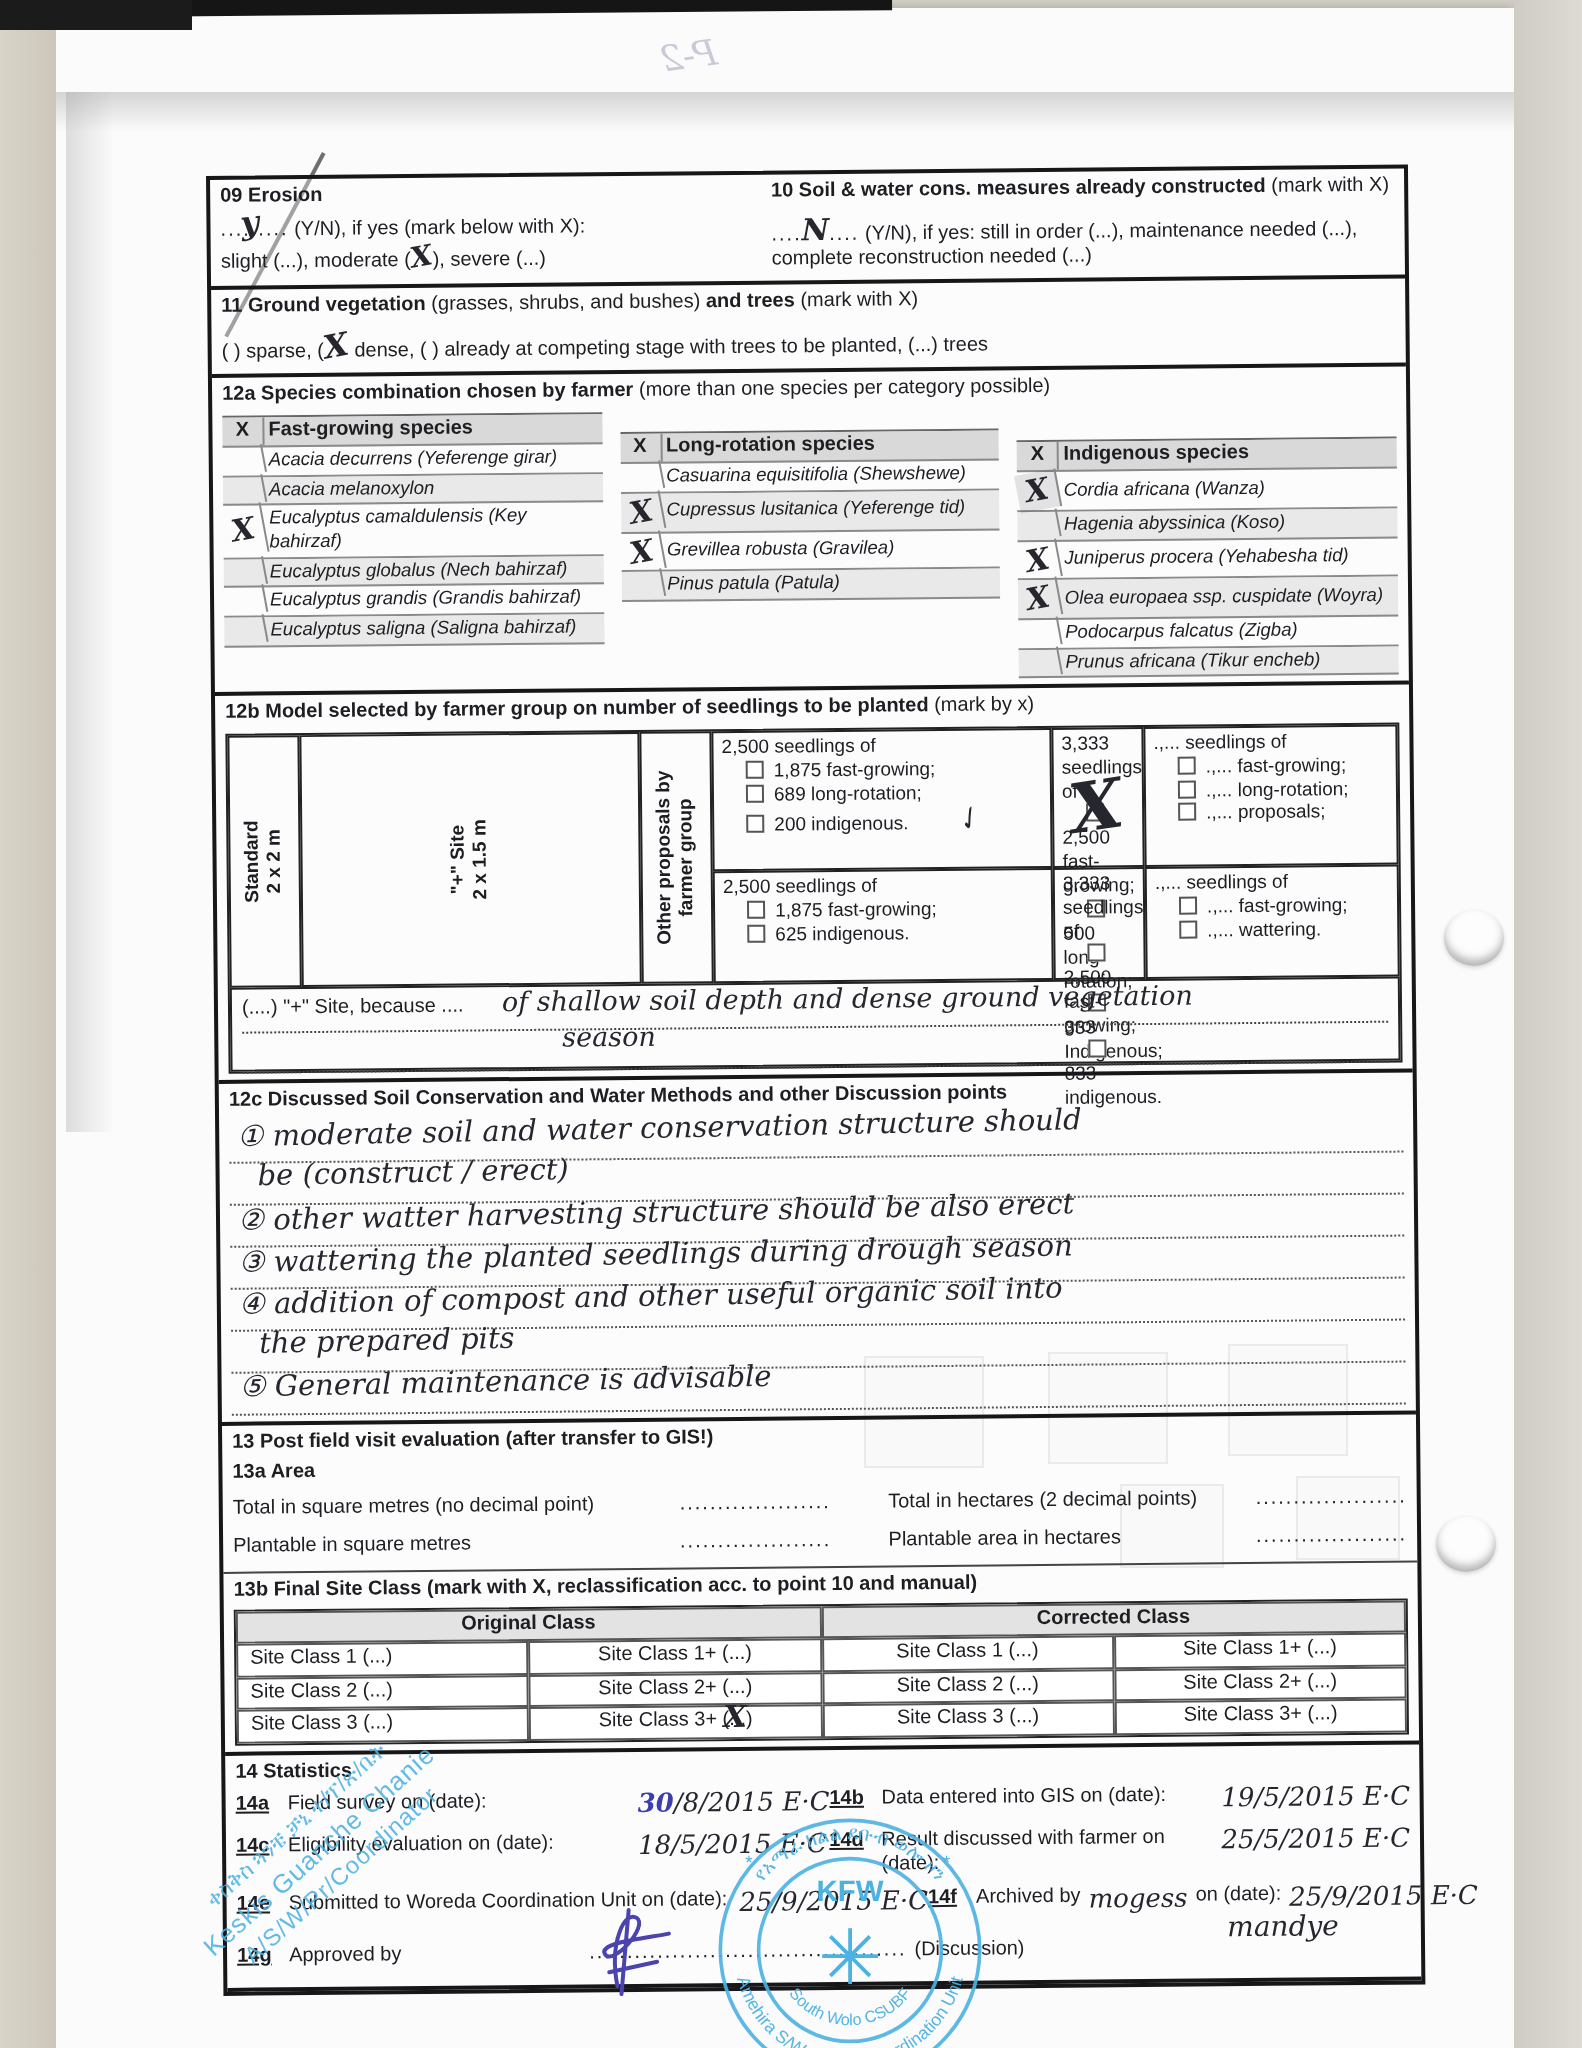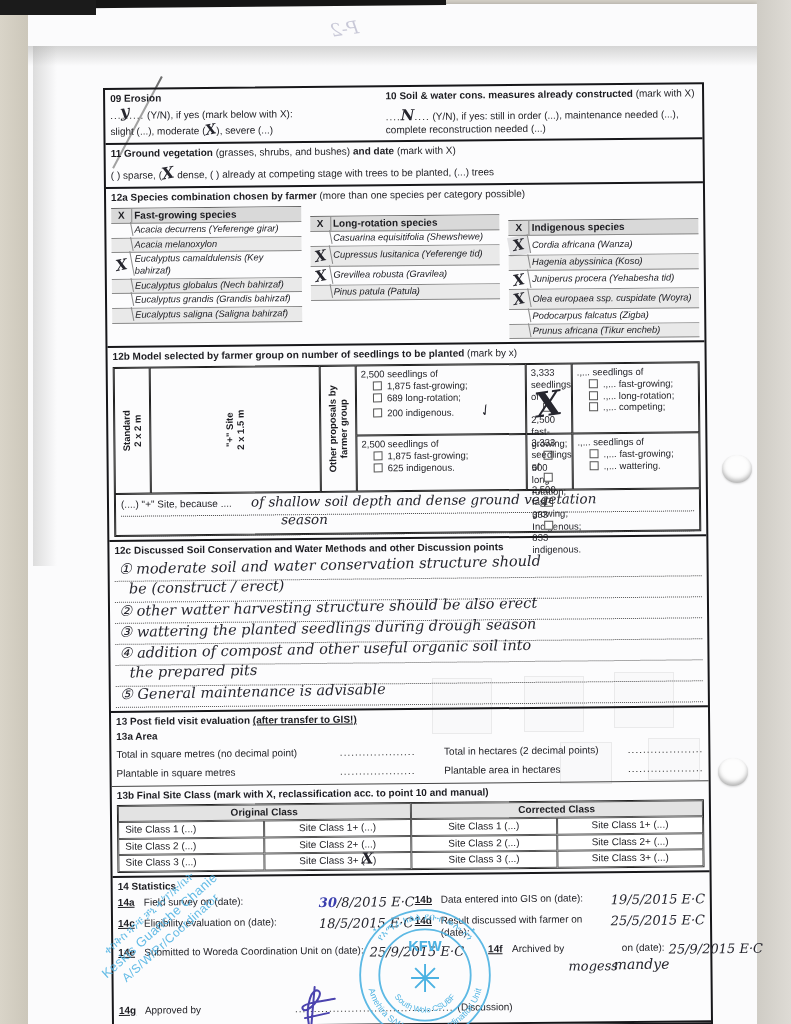--- a/index.html
+++ b/index.html
@@ -38,21 +38,21 @@
   .form{
     position:absolute;left:103px;top:88px;width:597px;
     transform:rotate(-0.55deg);transform-origin:0 0;
     border:2px solid #17171a;
     font-size:10px;line-height:1.25;
     background:rgba(255,255,255,.35);
   }
   .sec{border-bottom:2px solid #17171a;padding:3px 5px;position:relative;}
   .sec:last-child{border-bottom:none;}
   .b{font-weight:bold;}
-  .u{text-decoration:underline;}
+  .u{}
   .row0910{display:flex;padding:0;}
   .c09{width:46%;padding:3px 5px;}
   .c10{width:54%;padding:3px 5px;}
   .dots{letter-spacing:1px;color:#222;}
   
   .hw{font-family:"DejaVu Serif",serif;font-style:italic;color:#26262e;}
   .hwx{display:inline-block;font-family:"DejaVu Serif",serif;font-style:italic;
        font-weight:bold;transform:rotate(-10deg);font-size:14px;color:#26262e;}
   .hw-ans{position:absolute;font-size:16px;font-weight:bold;}
   .bluehw{color:#3b3fae;}
@@ -142,21 +142,21 @@
     <div class="c10">
       <div><span class="b">10 Soil &amp; water cons. measures already constructed </span><span>(mark with X)</span></div>
       <div style="position:relative;margin-top:3px;">
         <span class="dots">....</span><span class="hw" style="font-size:15px;font-weight:bold;">N</span><span class="dots">....</span><span> (Y/N), if yes: still in order (...), maintenance needed (...),</span>
       </div>
       <div>complete reconstruction needed (...)</div>
     </div>
   </div>
 
   <div class="sec">
-    <div><span class="b">11 Ground vegetation </span><span>(grasses, shrubs, and bushes) </span><span class="b">and date </span><span>(mark with X)</span></div>
+    <div><span class="b">11 Ground vegetation </span><span>(grasses, shrubs, and bushes) </span><span class="b">and trees </span><span>(mark with X)</span></div>
     <div style="margin-top:4px;">
       <span>(  ) sparse, (</span><span class="hwx" style="font-size:16px;">X</span><span> dense, (  ) already at competing stage with trees to be planted, (...) trees</span>
     </div>
   </div>
 
   <div class="sec">
     <div><span class="b">12a Species combination chosen by farmer </span><span>(more than one species per category possible)</span></div>
     <div class="sp-wrap">
 
       <div class="sp-col">
@@ -278,21 +278,21 @@
       <div class="mcell vlab">
         <div class="vlab-in">
             <div>Other proposals by</div>
             <div>farmer group</div>
           </div>
       </div>
       <div class="mcell">
         <div>.,... seedlings of</div>
         <div><span class="cb"></span><span>.,... fast-growing;</span></div>
         <div><span class="cb"></span><span>.,... long-rotation;</span></div>
-        <div><span class="cb"></span><span>.,... competing;</span></div>
+        <div><span class="cb"></span><span>.,... proposals;</span></div>
       </div>
       <div class="mcell">
         <div>2,500 seedlings of</div>
         <div><span class="cb"></span><span>1,875 fast-growing;</span></div>
         <div><span class="cb"></span><span>625 indigenous.</span></div>
       </div>
       <div class="mcell">
         <div>3,333 seedlings of</div>
         <div><span class="cb"></span><span>2,500 fast-growing;</span></div>
         <div><span class="cb"></span><span>833 indigenous.</span></div>
@@ -402,23 +402,23 @@
       <span class="hw st-hw" style="width:130px;">18/5/2015 E·C</span>
       <span class="st-code">14d</span>
       <span class="st-lab" style="width:170px;">Result discussed with farmer on (date):</span>
       <span class="hw st-hw">25/5/2015 E·C</span>
     </div>
 
     <div class="st-row">
       <span class="st-code">14e</span>
       <span class="st-lab">Submitted to Woreda Coordination Unit on (date):</span>
       <span class="hw st-hw" style="margin-left:6px;width:105px;">25/9/2015 E·C</span>
-      <span class="st-code" style="width:24px;margin-left:24px;">14f</span>
+      <span class="st-code" style="width:24px;">14f</span>
       <span class="st-lab">Archived by</span>
-      <span class="hw st-hw" style="margin:16px 4px;">mogess</span>
+      <span class="hw st-hw" style="margin:0 4px;">mogess</span>
       <span class="st-lab">on (date):</span>
       <span class="hw st-hw" style="margin-left:4px;">25/9/2015 E·C</span>
       <span class="hw" style="position:absolute;right:36px;top:14px;font-size:14px;">mandye</span>
     </div>
 
     <div class="st-row" style="margin-top:10px;margin-bottom:6px;">
       <span class="st-code">14g</span>
       <span class="st-lab" style="width:150px;">Approved by</span>
       <span class="dots">..........................................</span>
       <span style="margin-left:4px;">(Discussion)</span>

